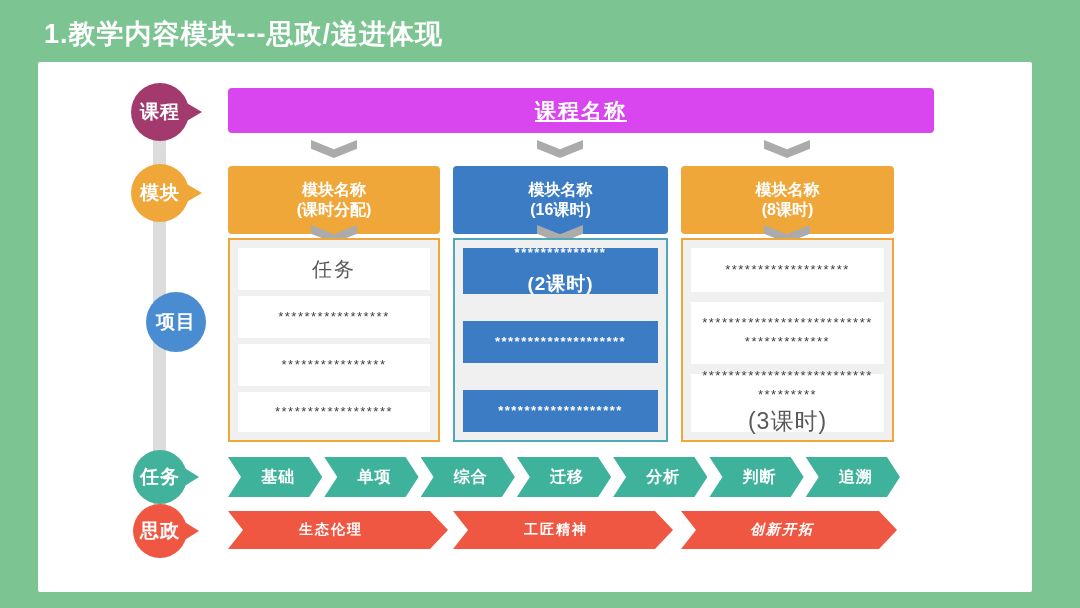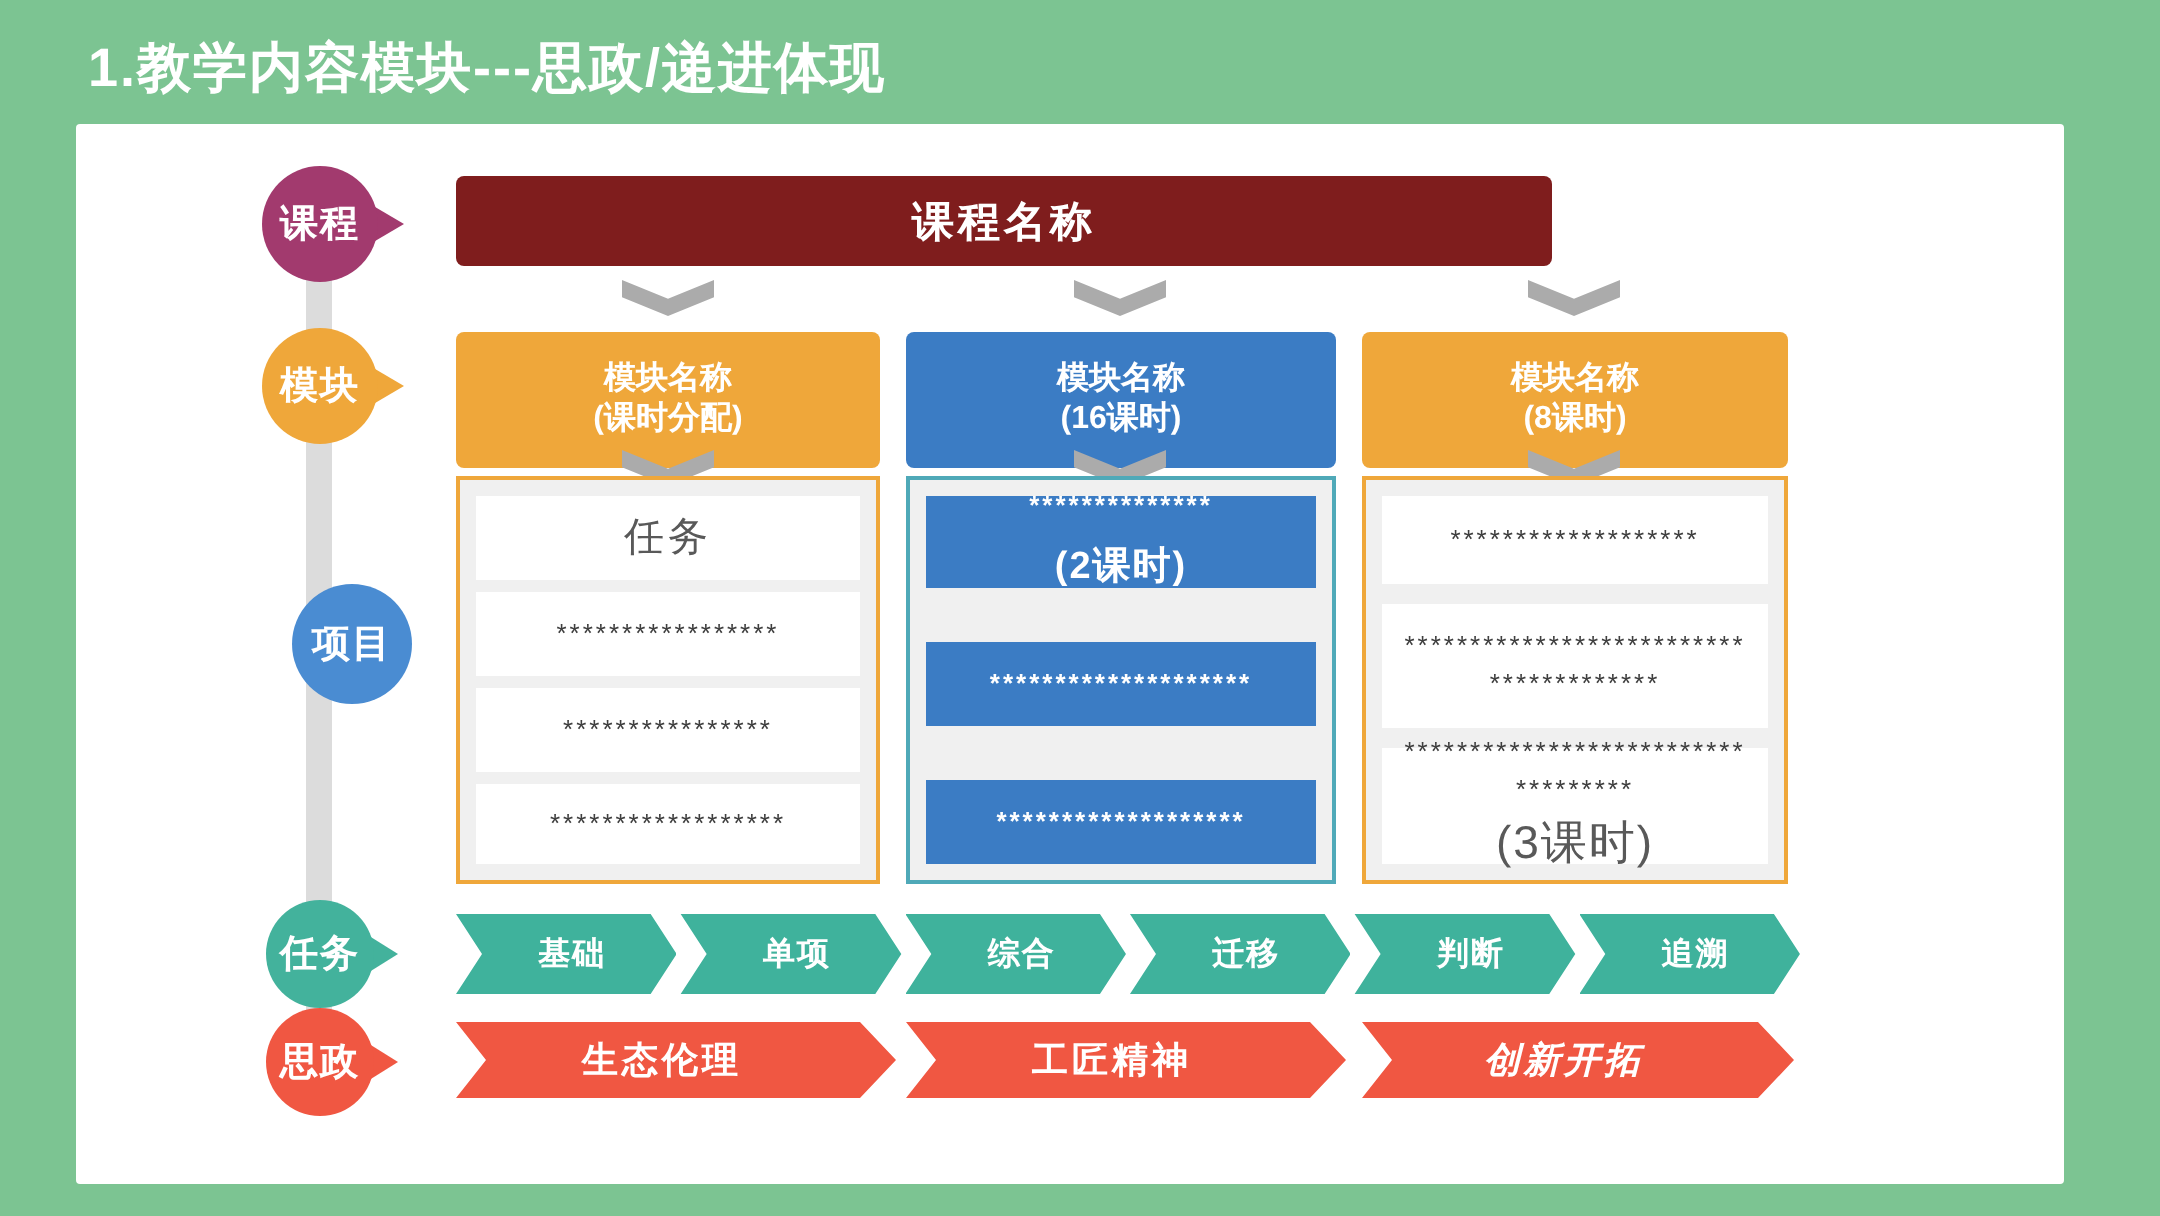--- a/index.html
+++ b/index.html
@@ -36,24 +36,24 @@
   .c-xiangmu { background:#4a8cd2; left:108px; top:230px; width:60px; height:60px; }
   .c-renwu   { background:#43b29c; left:95px; top:388px; width:54px; height:54px; }
   .c-sizheng { background:#f05742; left:95px; top:442px; width:54px; height:54px; }
   .t-kecheng { border-left:17px solid #a23a6e; left:147px; top:40px; }
   .t-mokuai  { border-left:17px solid #efa73a; left:147px; top:121px; }
   .t-xiangmu { border-left:17px solid #4a8cd2; left:148px; top:250px; }
   .t-renwu   { border-left:16px solid #43b29c; left:145px; top:405px; }
   .t-sizheng { border-left:16px solid #f05742; left:145px; top:459px; }
   
   .banner {
-    position:absolute; left:190px; top:26px; width:548px; height:45px;
-    background:#7f1d1d; border-radius:4px;
-    display:flex; align-items:center; justify-content:center;
-    color:#fff; font-size:21px; font-weight:bold; letter-spacing:2px;
+    position:absolute; left:190px; top:26px; width:706px; height:45px;
+    background:#d946ef; border-radius:4px;
+    display:flex; align-items:center; justify-content:center;
+    color:#fff; font-size:21px; font-weight:bold; letter-spacing:2px;text-decoration:underline;
   }
   
   .chev {
     position:absolute; width:46px; height:18px; background:#ababab;
     clip-path:polygon(0 0, 50% 52%, 100% 0, 100% 48%, 50% 100%, 0 48%);
   }
   
   .module {
     position:absolute; top:104px; height:68px; border-radius:4px;
     display:flex; flex-direction:column; align-items:center; justify-content:center;
@@ -97,21 +97,21 @@
     display:flex; align-items:center; justify-content:center;
     color:#fff; font-size:16px; font-weight:bold; letter-spacing:1px;
     padding-left:6px;
     text-align:center;
   }
   
   .ideo-arrow {
     position:absolute; top:449px; height:38px; background:#f05742;
     clip-path:polygon(0 0, calc(100% - 18px) 0, 100% 50%, calc(100% - 18px) 100%, 0 100%, 15px 50%);
     display:flex; align-items:center; justify-content:center;
-    color:#fff; font-size:18px; font-weight:bold; letter-spacing:2px;
+    color:#fff; font-size:14px; font-weight:bold; letter-spacing:2px;
     padding-right:14px;
   }
   .a1 { left:190px; width:220px; }
   .a2 { left:415px; width:220px; }
   .a3 { left:643px; width:216px;font-style:italic; }
 </style>
 </head>
 <body>
 
 <div class="slide-title">1.教学内容模块---思政/递进体现</div>
@@ -180,20 +180,21 @@
       <div>*********</div>
       <div class="keshi-gray">(3课时)</div>
     </div>
   </div>
 
   <div class="tasks-row">
     <div class="task-chev">基础</div>
     <div class="task-chev">单项</div>
     <div class="task-chev">综合</div>
     <div class="task-chev">迁移</div>
+    <div class="task-chev">分析</div>
     <div class="task-chev">判断</div>
     <div class="task-chev">追溯</div>
   </div>
 
   <div class="ideo-arrow a1">生态伦理</div>
   <div class="ideo-arrow a2">工匠精神</div>
   <div class="ideo-arrow a3">创新开拓</div>
 
 </div>
 

